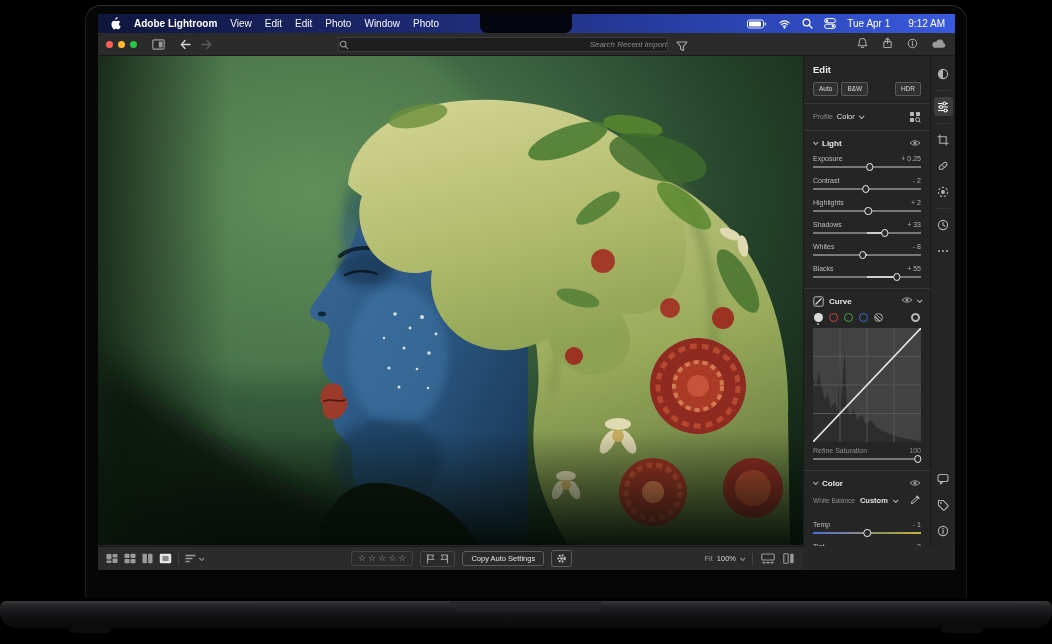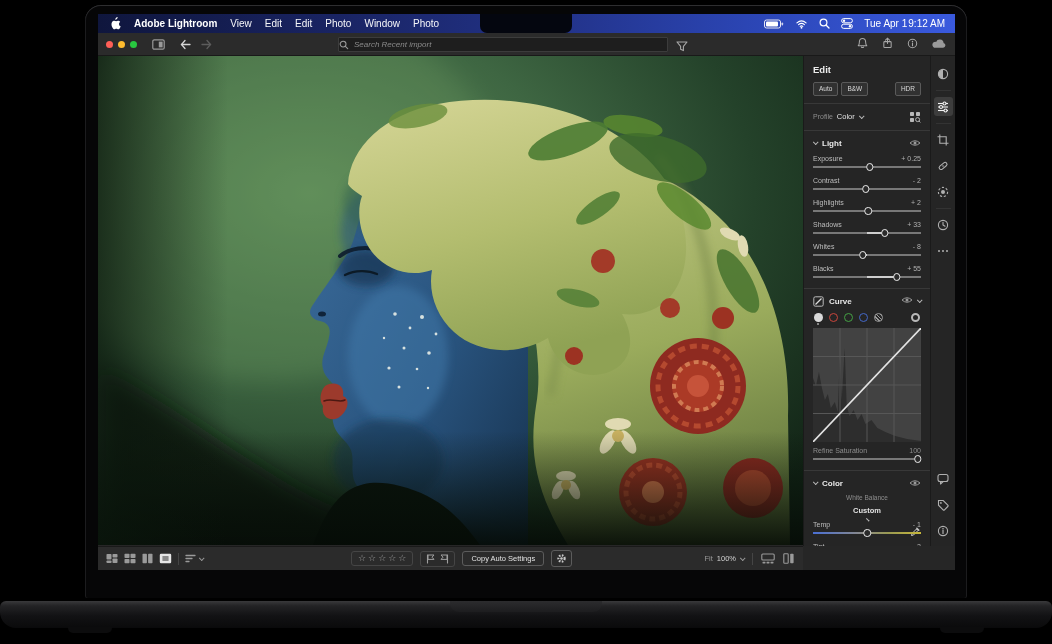--- a/index.html
+++ b/index.html
@@ -27,31 +27,31 @@
 
   
   .menubar { position:relative; height:19px; display:flex; align-items:center;
     padding:0 10px 0 12px; color:#fff; font-size:10px;
     background:linear-gradient(90deg,#0f163d 0%,#1a2566 30%,#23348c 55%,#2c47b8 78%,#3a5ade 100%); }
   .menubar .left,.menubar .right { display:flex; align-items:center; gap:13px; }
   .menubar .right { margin-left:auto; gap:11px; }
   .app-name { font-weight:700; }
   .menu-item { opacity:.96; }
   .mb-ico { display:flex; align-items:center; }
-  .clock { display:flex; gap:1px; }
+  .clock { display:flex; gap:18px; }
 
   
   .lr-window { height:537px; background:#262626; display:flex; flex-direction:column; }
   .lr-toolbar { position:relative; height:23px; background:#2b2b2b;
     border-bottom:1px solid #191919; display:flex; align-items:center; padding:0 8px; flex:0 0 23px;}
   .tl { width:7px; height:7px; border-radius:50%; margin-right:5px; }
   .win-ico { margin-left:10px; display:flex; align-items:center; }
   .search-field { position:absolute; left:240px; top:4px; width:330px; height:15px;
     background:#1e1e1e; border:1px solid #3c3c3c; border-radius:1px;
-    display:flex; align-items:center; justify-content:flex-start; gap:5px;
+    display:flex; align-items:center; justify-content:space-between; gap:13px;
     color:#8a8a8a; font-size:8px; font-style:italic; }
   .funnel { position:absolute; left:578px; top:5px; }
   .tb-right { margin-left:auto; display:flex; align-items:center; gap:14px; }
 
   .lr-main { flex:1; display:flex; min-height:0; }
   .lr-photo { width:705px; height:489px; position:relative; overflow:hidden; background:#15271a; }
   .lr-photo svg { display:block; width:100%; height:100%; }
 
   
   .lr-panel { width:127px; background:#252525; border-left:1px solid #1a1a1a;
@@ -90,21 +90,21 @@
     border-radius:50%; background:#a8a8a8; }
   .chan.red { border:1.6px solid #c8453c; }
   .chan.green { border:1.6px solid #44a044; }
   .chan.blue { border:1.6px solid #4468c8; }
   .chan.mix { border:1.6px solid #9a9a9a;
     background:repeating-linear-gradient(45deg,#9a9a9a 0 1px,transparent 1px 2.6px); }
   .chan-reset { margin-left:auto; width:9px; height:9px; border:2.4px solid #b8b8b8; border-radius:50%; }
   .curve-box { position:relative; height:114px; background:#414141; margin-bottom:4px; }
   .refine-row { display:flex; justify-content:space-between; font-size:7px; color:#8d8d8d;
     height:9px; align-items:center; }
-  .wb-row { display:flex; align-items:center; gap:5px; height:14px; margin-bottom:12px;flex-direction:column; }
+  .wb-row { display:flex; align-items:center; gap:5px; height:14px; margin-bottom:12px; }
   .wb-row .pick { margin-left:auto; }
 
   
   .lr-rail { width:25px; background:#252525; border-left:1px solid #1a1a1a;
     display:flex; flex-direction:column; align-items:center; padding:8px 0 6px; }
   .rail-btn { width:19px; height:19px; display:flex; align-items:center; justify-content:center;
     margin-bottom:7px; border-radius:3px; color:#b0b0b0; }
   .rail-btn.active { background:#3d3d3d; color:#f2f2f2; }
   .rail-div { width:15px; height:1px; background:#333; margin:0 0 6px; }
   .rail-spacer { flex:1; }

